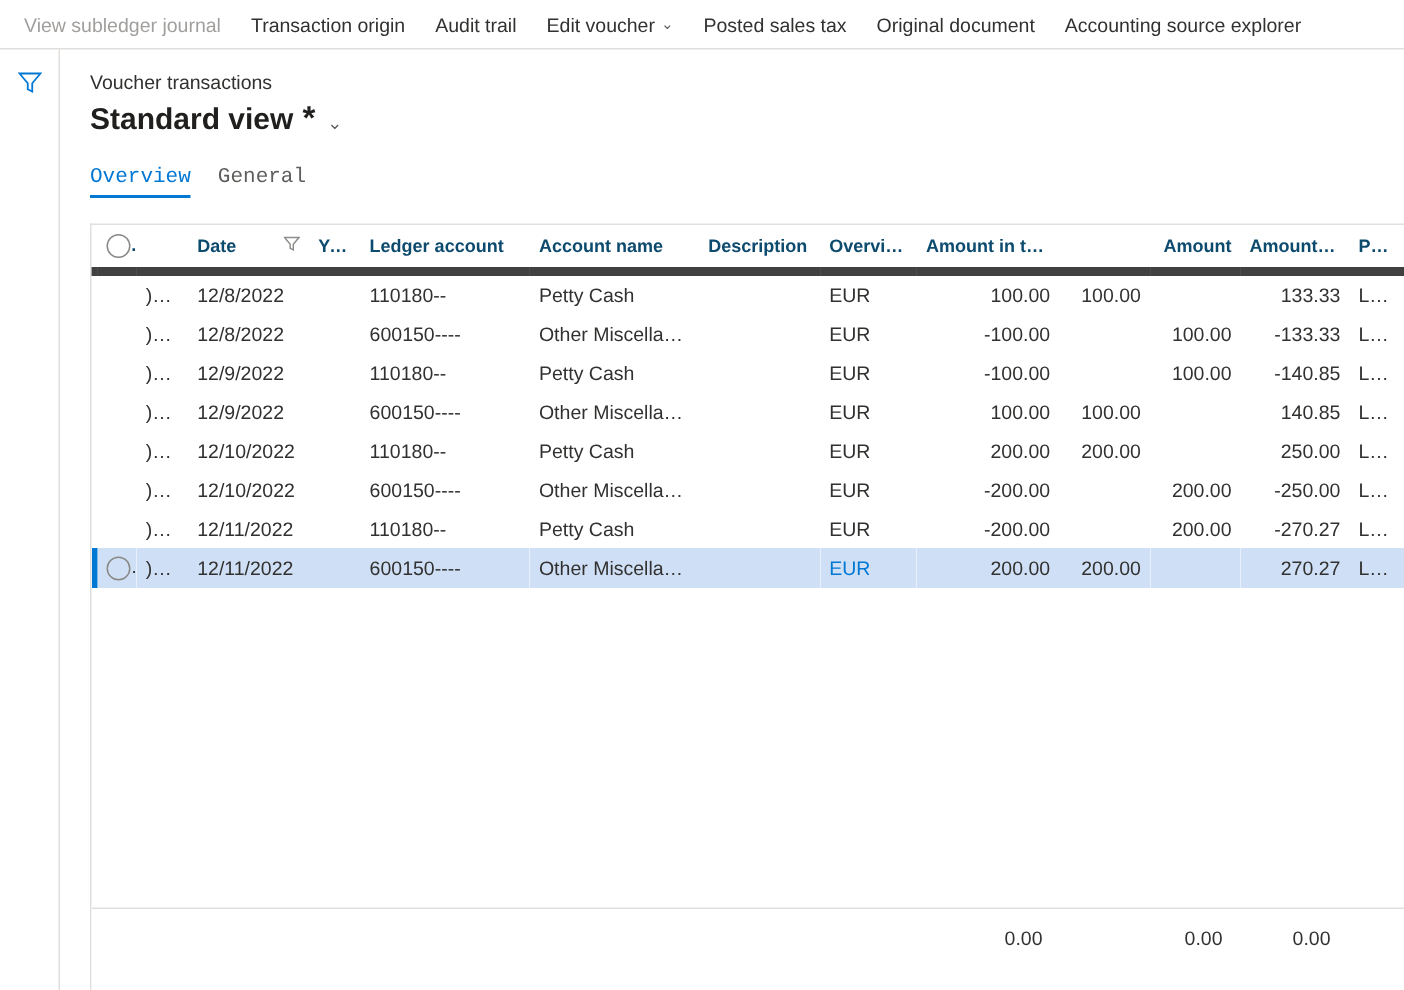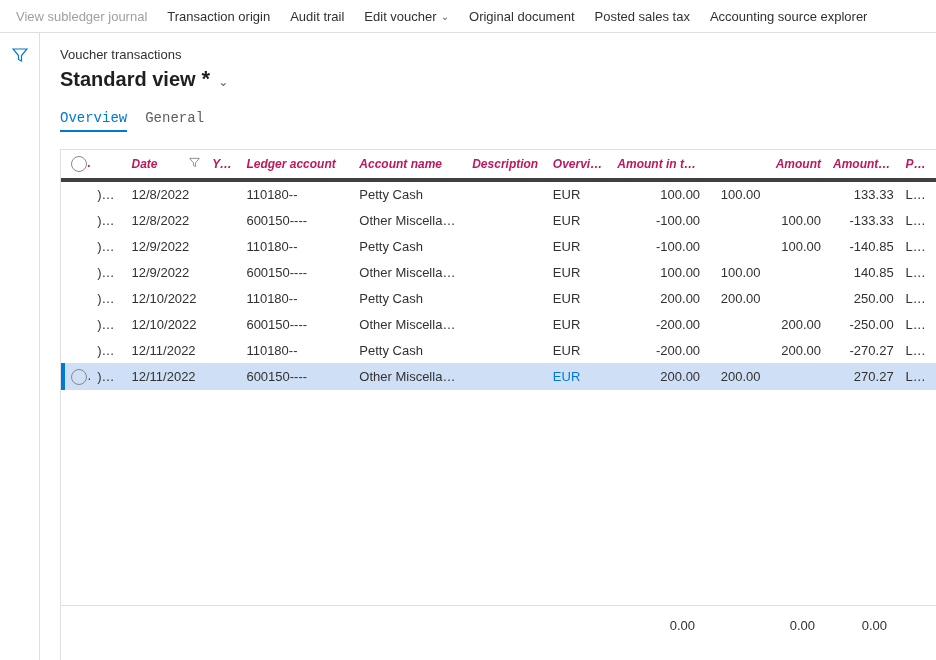--- a/index.html
+++ b/index.html
@@ -116,29 +116,28 @@
   table.grid {
     border-collapse: collapse;
     width: 100%;
     table-layout: fixed;
     font-size: 13px;
   }
   .grid thead th {
     text-align: left;
     font-weight: 600;
     font-size: 12px;
-    color: #be185d;
+    color: #0c4a6e;
     padding: 6px 6px;
-    border-bottom: 4px solid #404040;
+    border-bottom: 6px solid #404040;
     white-space: nowrap;
     overflow: hidden;
     text-overflow: ellipsis;
     background: #fff;
     height: 30px;
-    font-style: italic;
   }
   .grid thead th.num, .grid td.num { text-align: right; }
   .grid td {
     padding: 5px 6px;
     white-space: nowrap;
     overflow: hidden;
     text-overflow: ellipsis;
     height: 26px;
   }
   .grid tbody tr.selected td {
@@ -190,22 +189,22 @@
 <body>
 
 <div class="toolbar">
   <div class="toolbar-item disabled">View subledger journal</div>
   <div class="toolbar-item">Transaction origin</div>
   <div class="toolbar-item">Audit trail</div>
   <div class="toolbar-item">
     <span>Edit voucher</span>
     <span class="chev">⌄</span>
   </div>
+  <div class="toolbar-item">Posted sales tax</div>
   <div class="toolbar-item">Original document</div>
-  <div class="toolbar-item">Posted sales tax</div>
   <div class="toolbar-item">Accounting source explorer</div>
 
 </div>
 
 <div class="main">
   <div class="filter-rail">
     <span>
       <svg viewBox="0 0 16 16" fill="none" stroke="#0078d4" stroke-width="1.2">
         <path d="M1 2h14l-5.5 6.5V14l-3-1.5V8.5L1 2z"></path>
       </svg>

